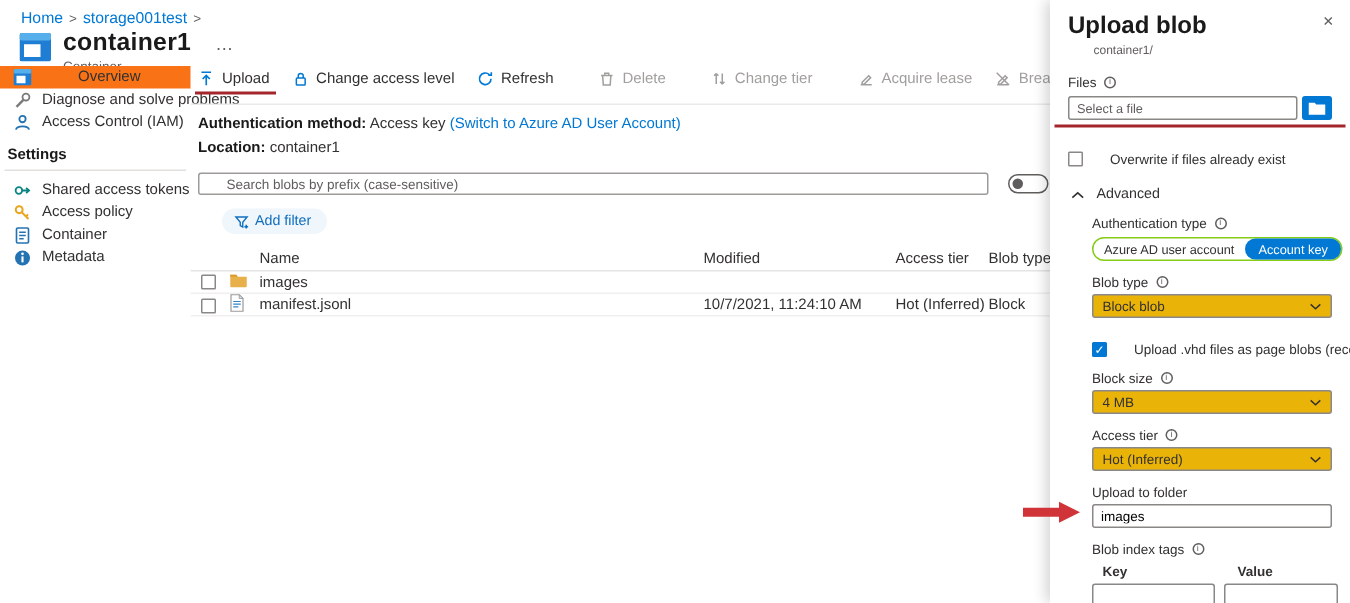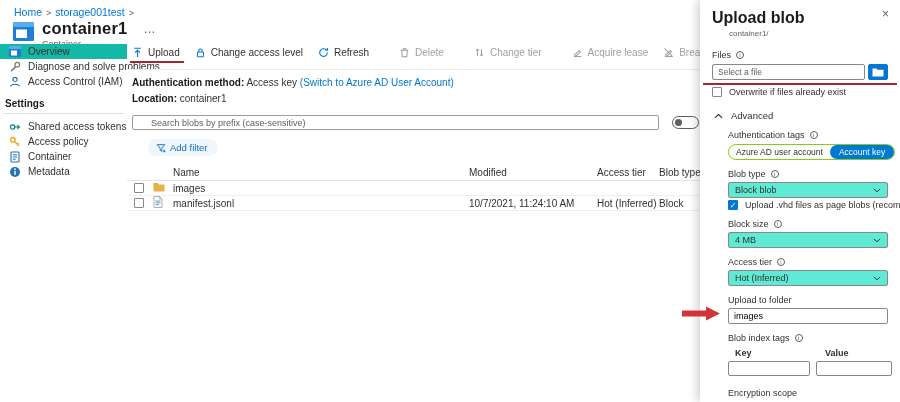--- a/index.html
+++ b/index.html
@@ -24,21 +24,21 @@
   
   .sidebar { position:absolute; top:44px; left:0; width:127px; height:358px; }
   .side-search-row { display:flex; align-items:center; margin:0 0 8px 4px; }
   .side-search-wrap { position:relative; flex:0 0 auto; }
   .side-search-wrap svg { position:absolute; left:4px; top:4px; }
   .side-search { width:107px; height:17px; border:1px solid #8a8886; border-radius:2px; font-size:9px; padding:0 4px 0 16px; color:#323130; font-family:inherit; }
   .side-search::placeholder { color:#605e5c; }
   .collapse-btn { margin-left:5px; color:#605e5c; font-size:11px; cursor:pointer; }
   .nav-item { display:flex; align-items:center; height:15px; padding-left:9px; font-size:10px; cursor:pointer; white-space:nowrap; }
   .nav-item svg { flex:0 0 12px; margin-right:7px; }
-  .nav-item.selected { background:#14b8a6; }
+  .nav-item.selected { background:#f97316;gap:24px; }
   .nav-group { font-size:10px; font-weight:bold; color:#1a1a1a; padding:9px 0 4px 5px; }
   .nav-divider { border-top:1px solid #e1dfdd; margin:0 3px 5px 3px; }
 
   
   .content { position:absolute; left:127px; top:42px; width:573px; height:360px; overflow:hidden; }
   .toolbar { display:flex; align-items:center; height:20px; padding-left:5px; font-size:10px; white-space:nowrap; }
   .tb-btn { position:relative; display:flex; align-items:flex-start; margin-right:15px; cursor:pointer; color:#323130; }
   .tb-btn svg { margin-right:5px; color:#0078d4; }
   .tb-btn.disabled { color:#a19f9d; cursor:default; }
   .tb-btn.disabled svg { color:#a19f9d; }
@@ -73,32 +73,32 @@
   .panel-title { font-size:16px; font-weight:bold; color:#1a1a1a; }
   .panel-path { font-size:8px; color:#605e5c; margin-top:2px;padding-left:17px; }
   .flabel { display:flex; align-items:center; font-size:9px; color:#323130; }
   .info-icon { display:inline-block; width:8px; height:8px; border:1px solid #605e5c; border-radius:50%; font-size:6px; line-height:7px; text-align:center; color:#605e5c; margin-left:5px; font-style:normal; }
   .files-label { margin-top:12px; }
   .file-row { display:flex; margin-top:4px; }
   .file-input { flex:1; height:16px; border:1px solid #8a8886; border-radius:2px; font-size:8.5px; padding:0 5px; font-family:inherit; min-width:0; }
   .file-input::placeholder { color:#605e5c; }
   .browse-btn { width:20px; height:16px; background:#0078d4; border:1px solid #0078d4; border-radius:2px; margin-left:3px; display:flex; align-items:center; justify-content:center; cursor:pointer; flex:0 0 auto; }
   .file-underline { height:2px; background:#a4262c; margin:3px -9px 0 -9px; }
-  .chk-row { display:flex; align-items:center; margin-top:2px; cursor:pointer; }
+  .chk-row { display:flex; align-items:center; margin-top:16px; cursor:pointer;gap:11px; }
   .chk-row .cb { margin-left:0; flex:0 0 auto; }
   .chk-row .cb.checked { background:#0078d4; border-color:#0078d4; color:#fff; font-size:8px; line-height:9px; text-align:center; }
   .chk-row span.lbl { margin-left:7px; font-size:9px; white-space:nowrap; }
   .adv-header { display:flex; align-items:center; margin-top:13px; cursor:pointer; }
   .adv-header svg { margin:0 8px 0 2px; }
   .adv-body { margin-left:16px; }
   .field { margin-top:9px; }
   .pill { display:inline-flex; align-items:center; border:1px solid #84cc16; border-radius:10px; margin-top:4px; cursor:pointer; }
   .pill .seg { padding:2px 7px; font-size:8.5px; white-space:nowrap; }
   .pill .seg.sel { background:#0078d4; color:#fff; border-radius:9px; padding:2px 9px; }
-  .select { display:flex; align-items:center; justify-content:space-between; height:16px; border:1px solid #8a8886; border-radius:2px; padding:0 6px; margin-top:3px; cursor:pointer; background:#5eead4; font-size:9px; }
+  .select { display:flex; align-items:center; justify-content:space-between; height:16px; border:1px solid #8a8886; border-radius:2px; padding:0 6px; margin-top:3px; cursor:pointer; background:#eab308; font-size:9px; }
   .text-input { width:100%; height:16px; border:1px solid #8a8886; border-radius:2px; font-size:9px; padding:0 5px; margin-top:3px; font-family:inherit; }
   .folder-field { position:relative; }
   .red-arrow { position:absolute; left:-46px; top:11px; }
   .tags-headers { display:flex; margin-top:5px; font-weight:bold; font-size:9px; }
   .tags-headers .th1 { margin-left:7px; width:80px; }
   .tags-headers .th2 { margin-left:10px; }
   .tags-inputs { display:flex; margin-top:3px; }
   .tag-input { width:82px; height:15px; border:1px solid #8a8886; border-radius:2px; font-family:inherit; font-size:9px; padding:0 4px; }
   .tag-input + .tag-input { margin-left:6px; width:76px; }
   .enc { margin-top:12px; }
@@ -335,21 +335,21 @@
     <div class="adv-header">
       <svg width="9" height="6" viewBox="0 0 10 6" fill="none" stroke="#323130" stroke-width="1.2">
           <path d="M1 5l4-3.6L9 5"></path>
         </svg>
       <span>Advanced</span>
     </div>
 
     <div class="adv-body">
       <div class="field">
         <div class="flabel">
-          <span>Authentication tags</span>
+          <span>Authentication type</span>
           <i class="info-icon">i</i>
         </div>
         <div class="pill">
           <span class="seg">Azure AD user account</span>
           <span class="seg sel">Account key</span>
         </div>
       </div>
 
       <div class="field">
         <div class="flabel">

